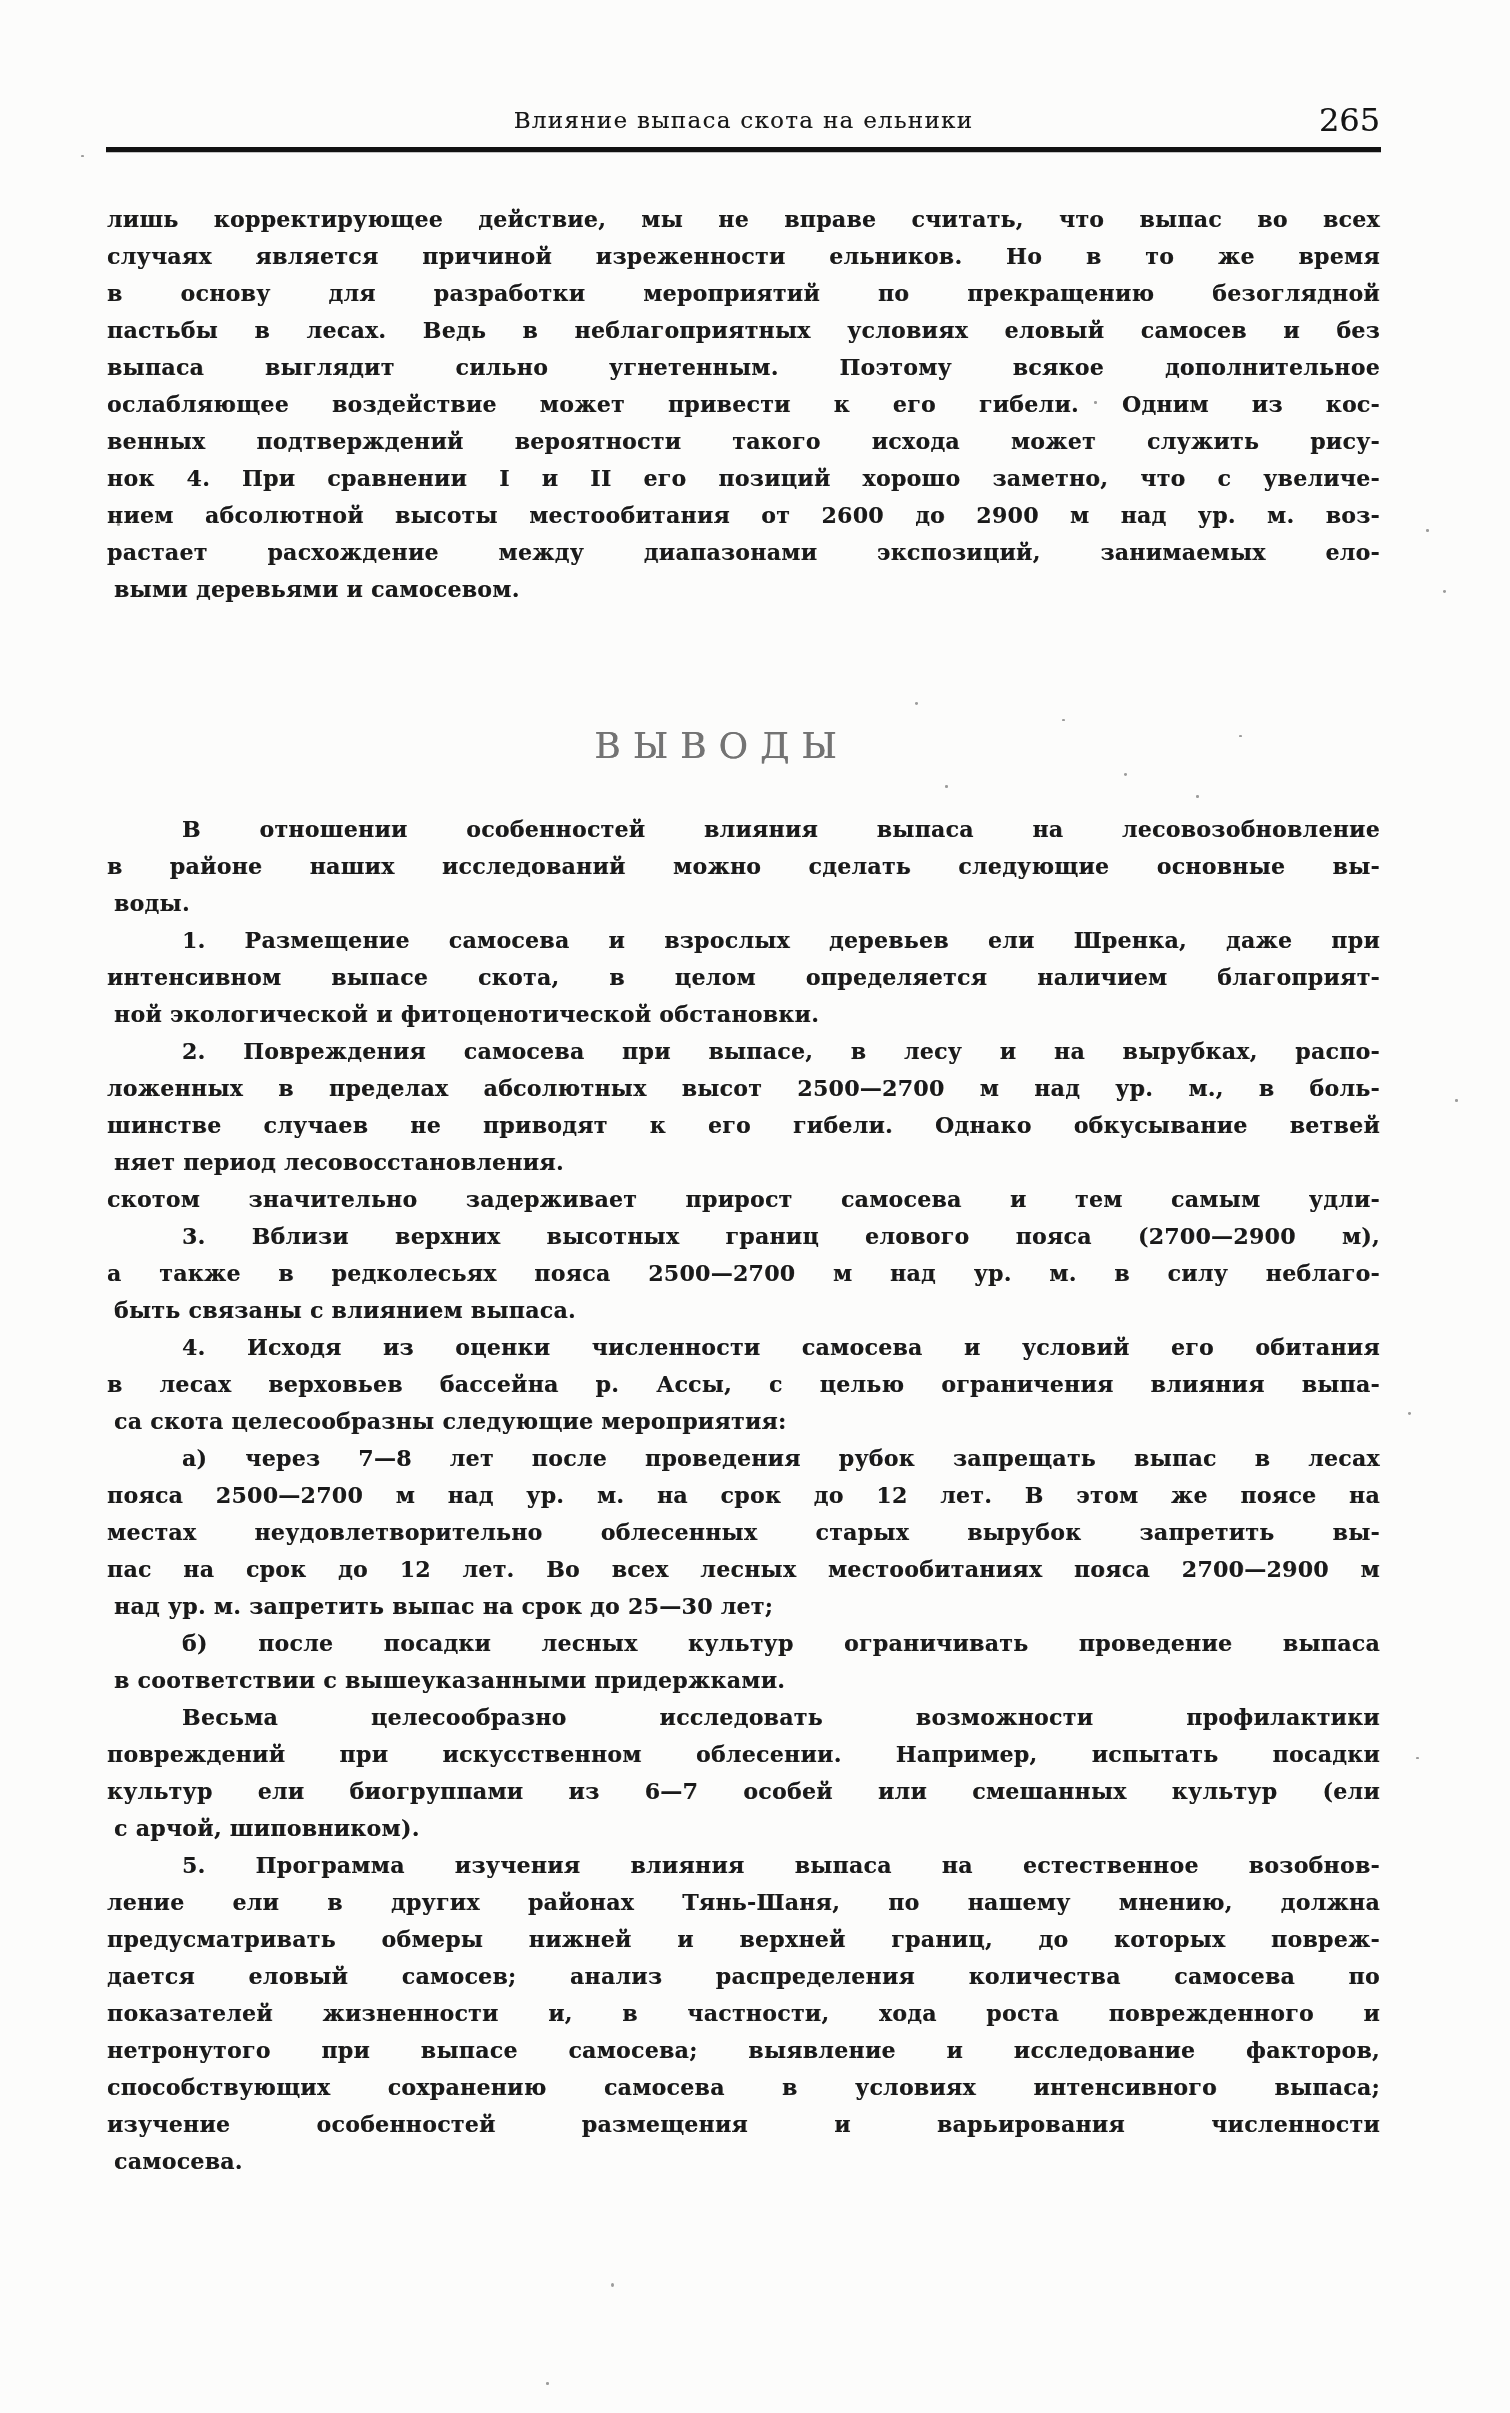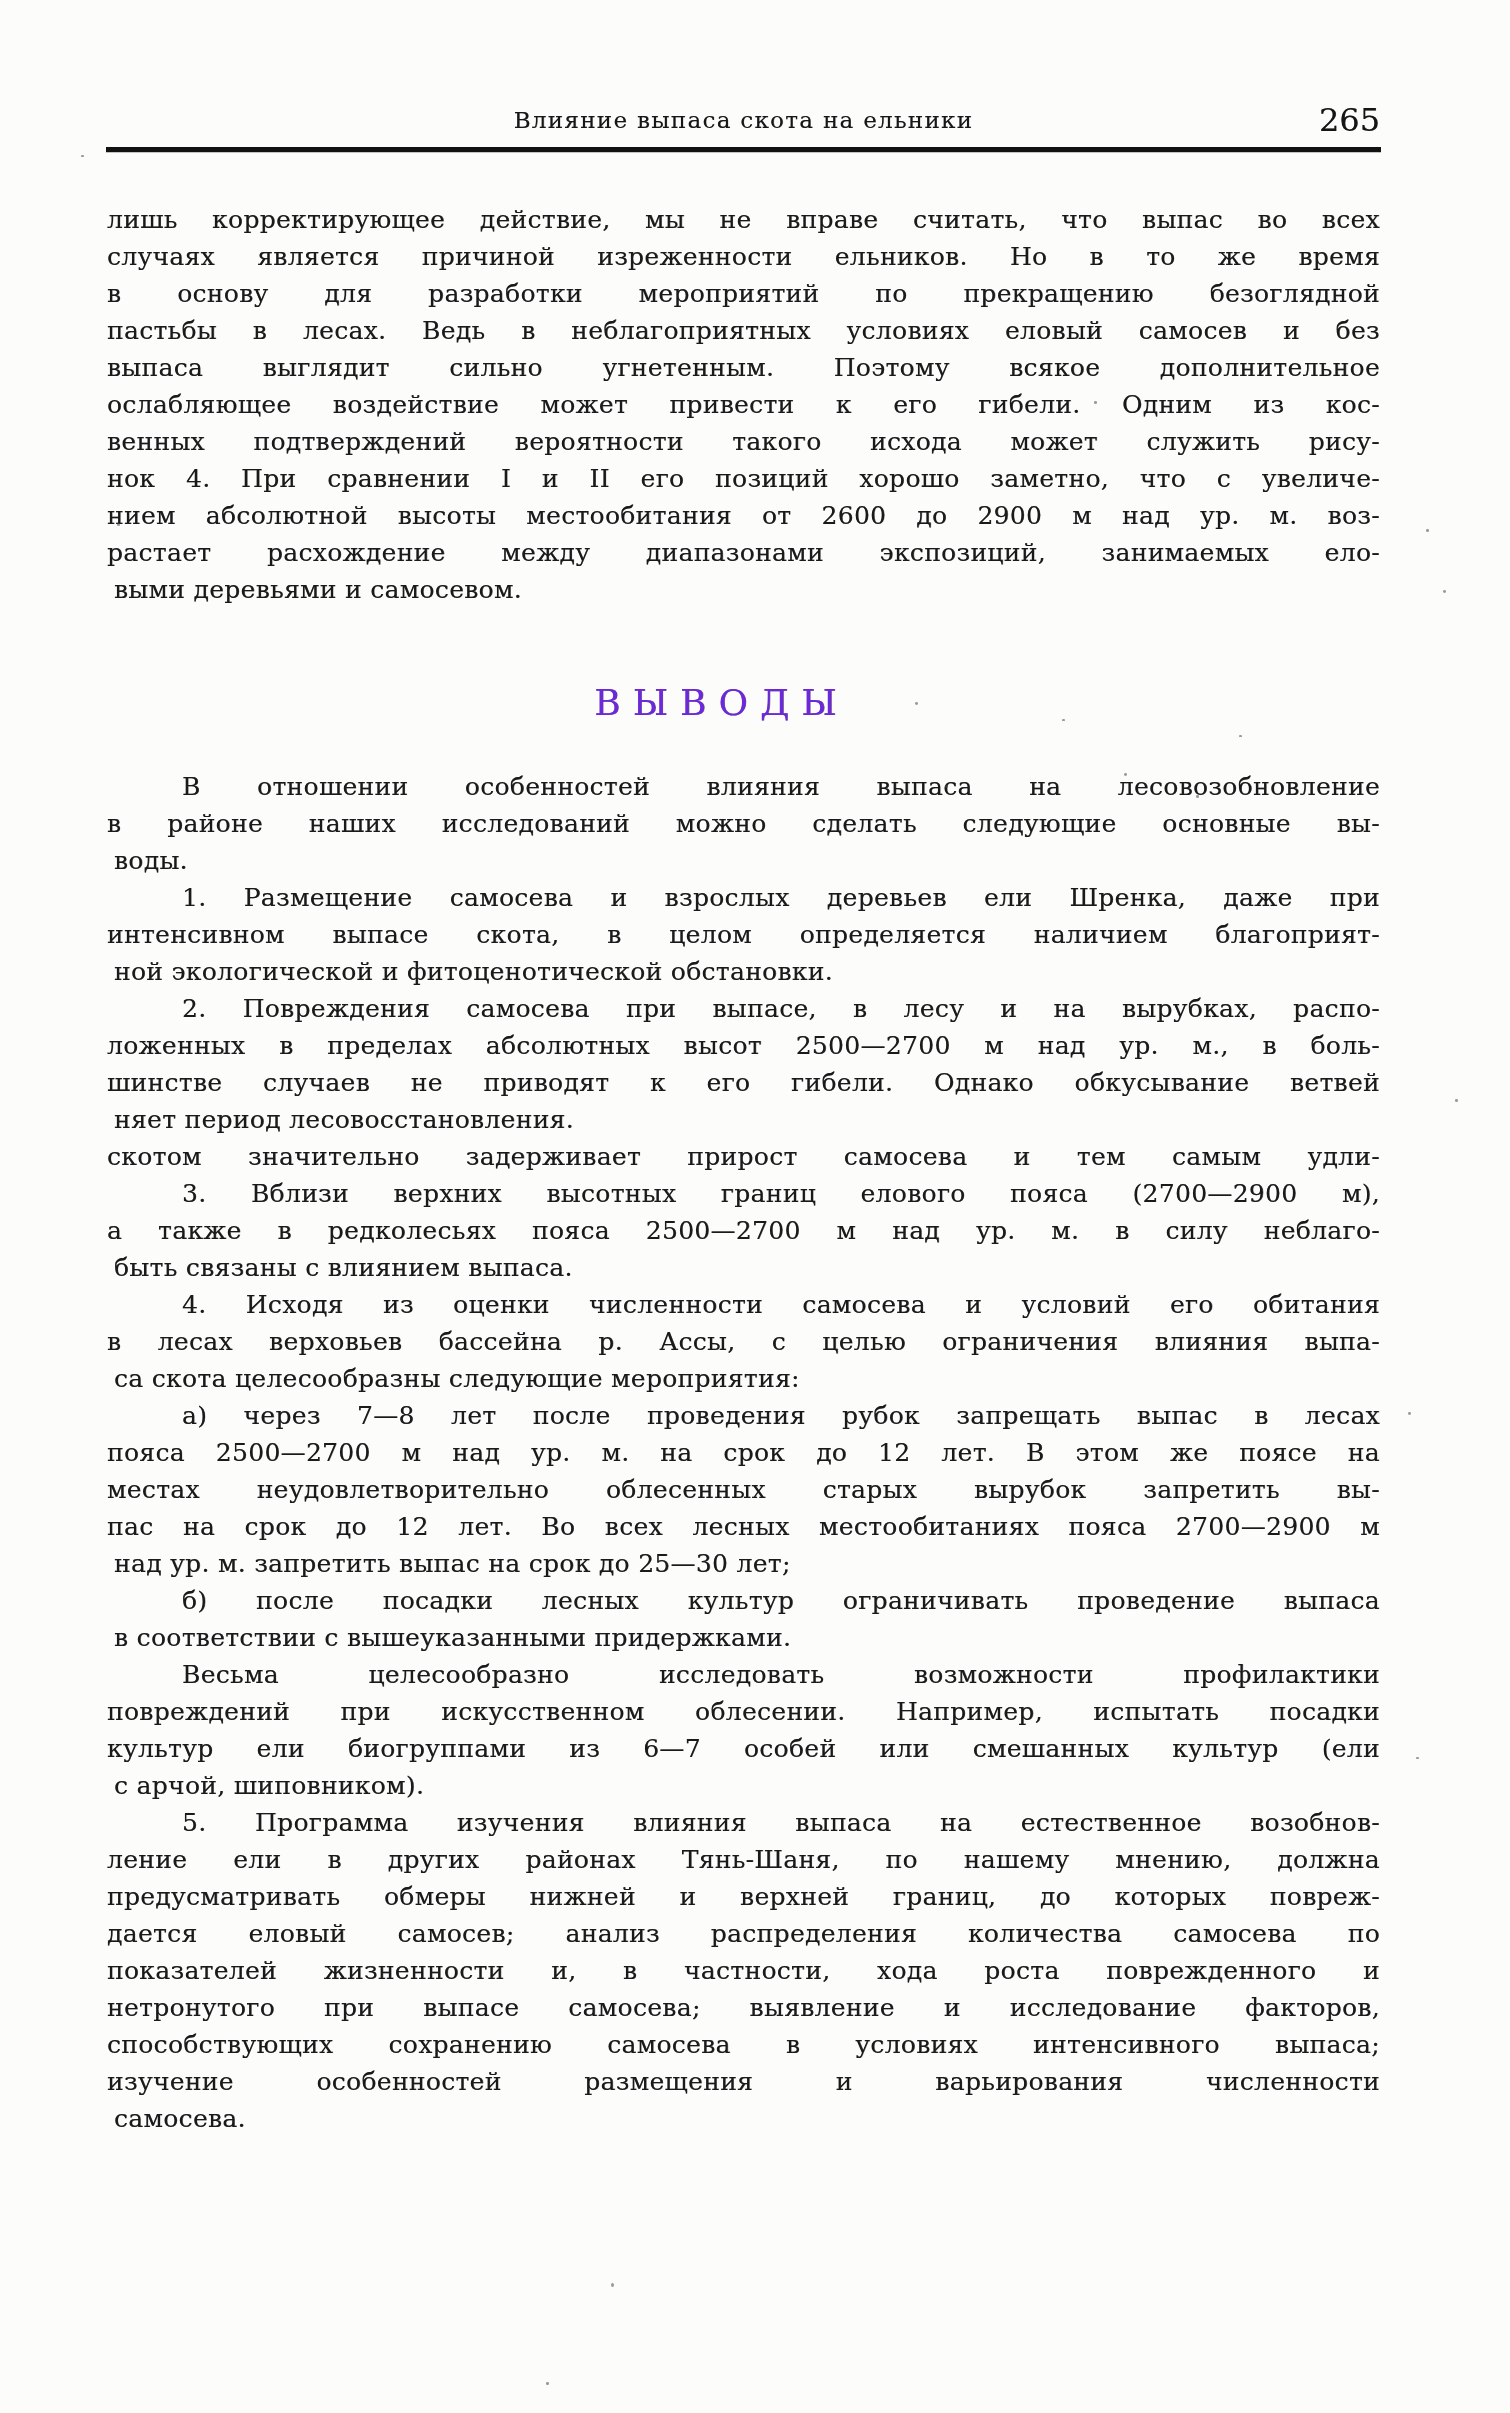--- a/index.html
+++ b/index.html
@@ -51,40 +51,41 @@
     position: absolute;
     top: 201px;
     left: 107px;
     width: 1273px;
   }
   .para { margin: 0; padding: 0; }
   .line {
     display: block;
     height: 37px;
     line-height: 37px;
-    font-size: 25px;
+    font-size: 22px;
     letter-spacing: 0.3px;
     text-align: justify;
     text-align-last: justify;
     white-space: normal;
     overflow: visible;
     text-shadow: 0.3px 0.3px 0.4px rgba(10,10,10,0.5);
+    font-weight: bold;
   }
   .line.para-last { text-align-last: left; margin-left: 7px; }
   .para.indent .line:first-child { text-indent: 75px; }
   .section-heading {
-    margin: 73px 0 44px 0;
+    margin: 116px 0 44px 0;
     height: 43px;
     line-height: 43px;
     font-size: 36px;
     letter-spacing: 12px;
     text-align: center;
     position: relative;
     left: -22px;
-    color: #6d28d9;
+    color: #737373;
     text-shadow: 0.3px 0.3px 0.4px rgba(10,10,10,0.5);
   }
   .speck-layer { position: absolute; inset: 0; pointer-events: none; }
   .speck {
     position: absolute;
     background: #4a4a4a;
     border-radius: 50%;
     opacity: 0.55;
   }
 </style>

